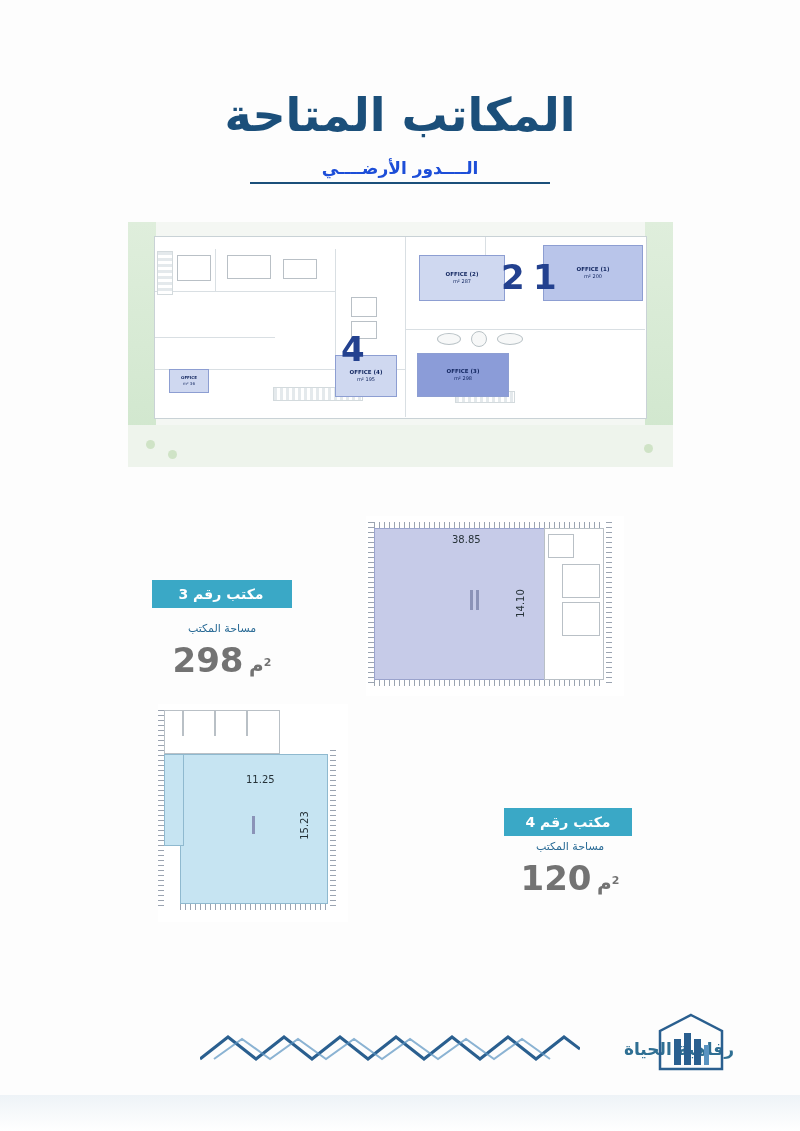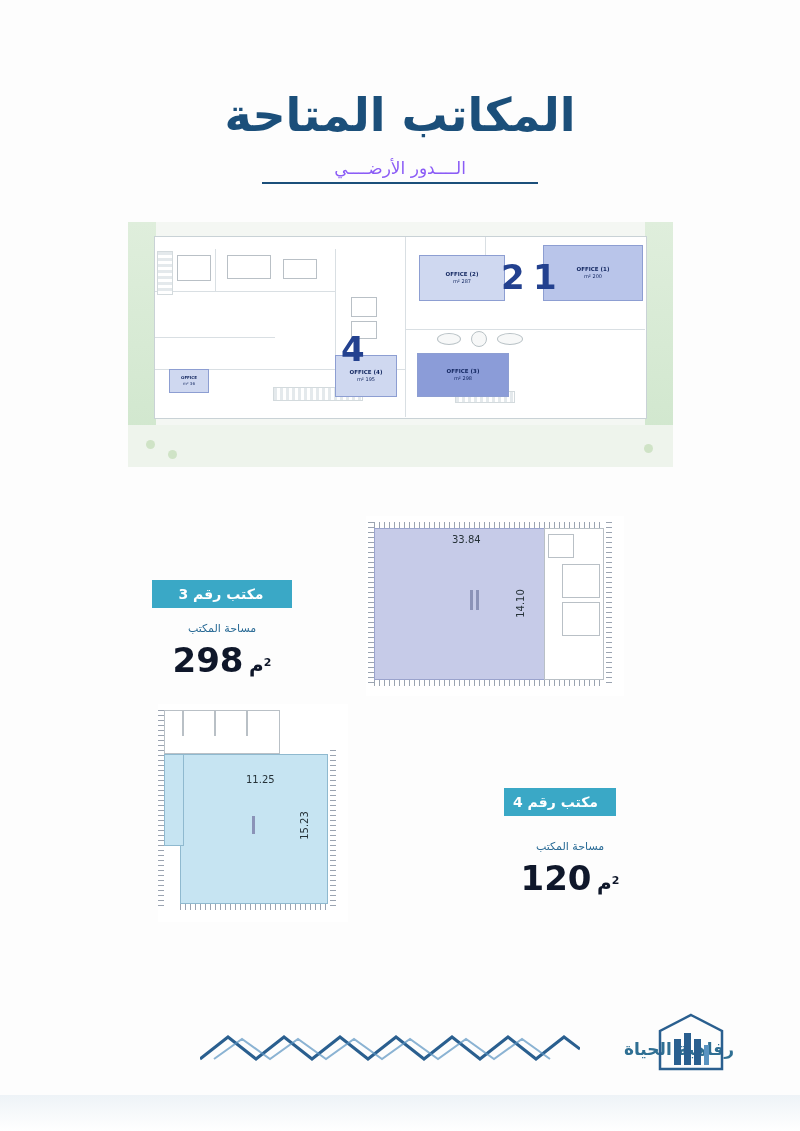--- a/index.html
+++ b/index.html
@@ -29,22 +29,22 @@
   }
   .subtitle-wrap {
     position: absolute;
     top: 158px; left: 0; right: 0;
     text-align: center;
   }
   .subtitle {
     display: inline-block;
     position: relative;
     font-size: 17px;
-    font-weight: normal;
-    color: #8b5cf6;
+    font-weight: bold;
+    color: #1d4ed8;
     padding: 0 14px 6px 14px;
     direction: rtl;
   }
   .subtitle::after {
     content: "";
     position: absolute;
     left: -58px; right: -58px;
     bottom: 0;
     height: 2px;
     background: #1b4f7a;
@@ -142,21 +142,21 @@
     color: #2a6b96;
     text-align: center;
     direction: rtl;
     width: 200px;
   }
   .area-value {
     position: absolute;
     width: 200px;
     text-align: center;
     direction: rtl;
-    color: #0f172a;
+    color: #737373;
     font-weight: bold;
     white-space: nowrap;
   }
   .area-value .num { font-size: 34px; letter-spacing: 1px; }
   .area-value .unit-m { font-size: 20px; }
   .area-value .sup { font-size: 11px; vertical-align: super; }
 
   
   .plan {
     position: absolute;
@@ -311,25 +311,25 @@
     <div class="plan-wall" style="left:182px;top:18px;width:26px;height:24px;"></div>
 
     <div class="hatch-h" style="left:8px;top:6px;width:230px;"></div>
     <div class="hatch-h" style="left:8px;top:164px;width:230px;"></div>
     <div class="hatch-v" style="left:2px;top:6px;height:164px;"></div>
     <div class="hatch-v" style="left:240px;top:6px;height:164px;"></div>
 
     <div class="col-mark" style="left:104px;top:74px;width:3px;height:20px;"></div>
     <div class="col-mark" style="left:110px;top:74px;width:3px;height:20px;"></div>
 
-    <div class="dim" style="left:86px;top:18px;">33.84</div>
+    <div class="dim" style="left:86px;top:18px;">38.85</div>
     <div class="dim vert" style="left:140px;top:82px;">14.10</div>
   </div>
 
-  <div class="badge" style="left:504px;top:788px;width:112px;">مكتب رقم 4</div>
+  <div class="badge" style="left:504px;top:808px;width:128px;">مكتب رقم 4</div>
   <div class="area-label" style="left:470px;top:840px;">مساحة المكتب</div>
   <div class="area-value" style="left:470px;top:858px;">
     <span class="sup">2</span><span class="unit-m">م</span>
     <span class="num">120</span>
   </div>
 
   <div class="plan" style="left:158px;top:704px;width:190px;height:218px;">
 
     <div class="plan-wall" style="left:6px;top:6px;width:116px;height:44px;"></div>
     <div class="plan-wall" style="left:24px;top:6px;width:1px;height:26px;"></div>

